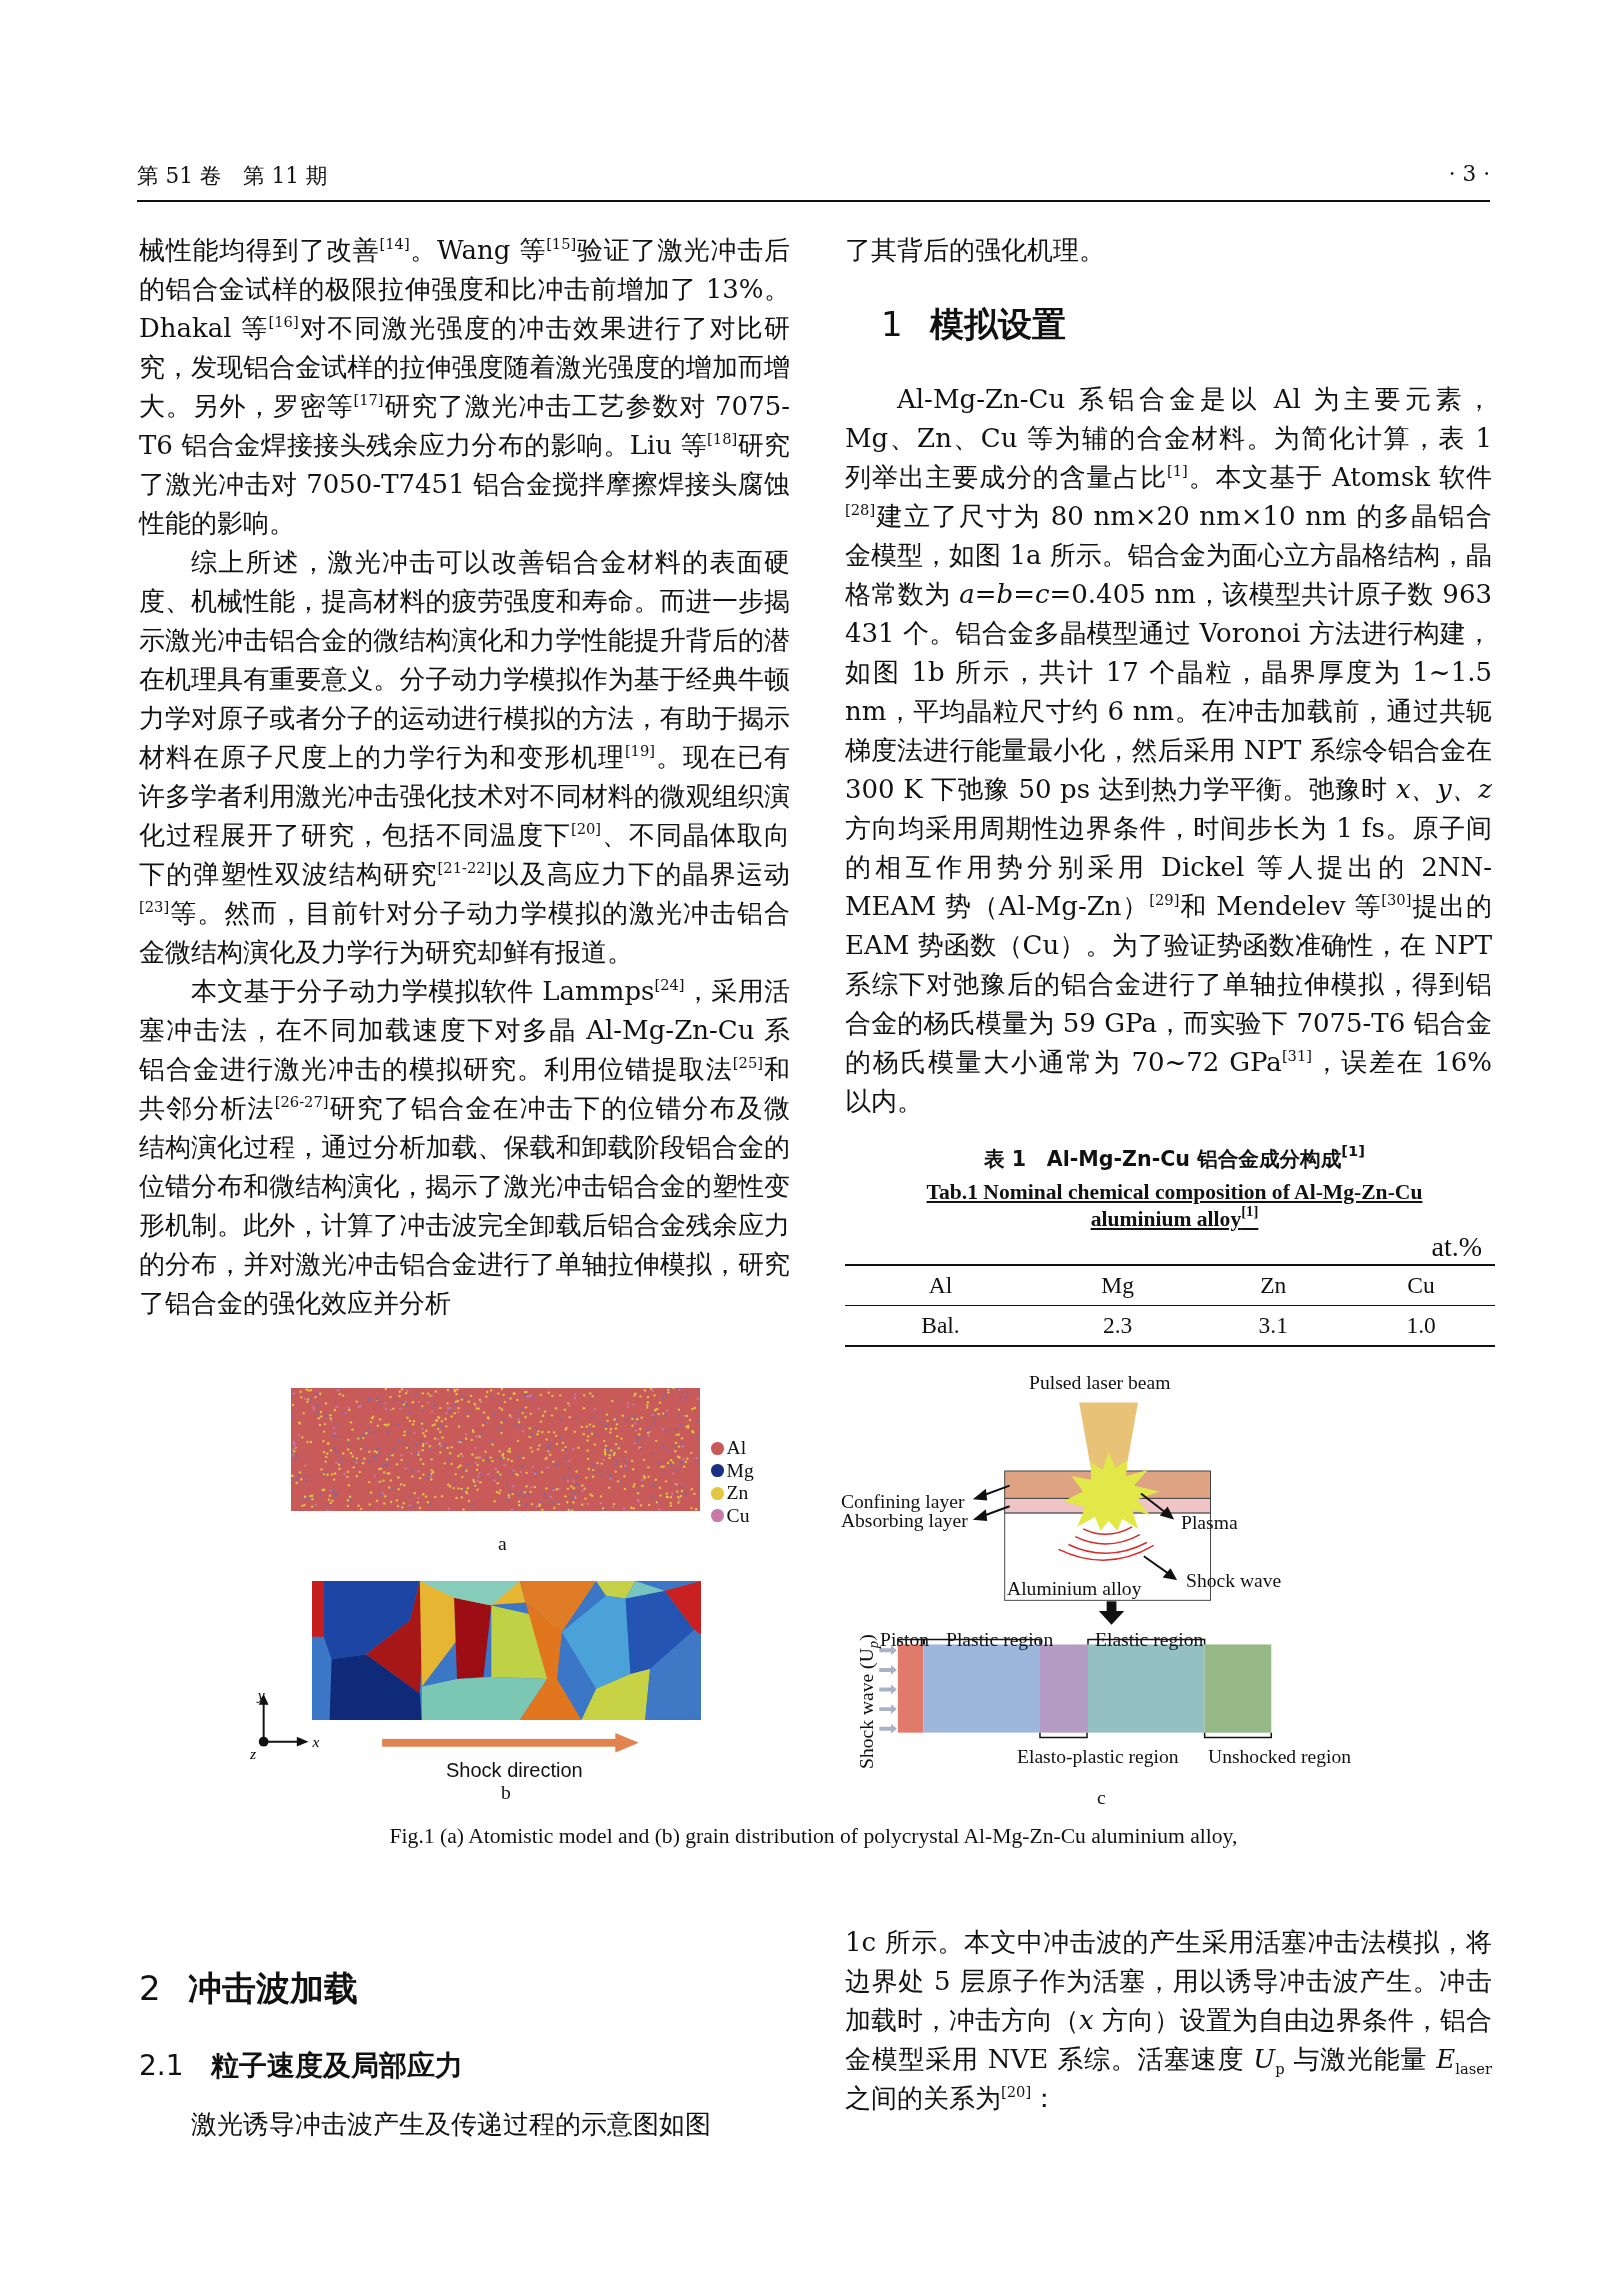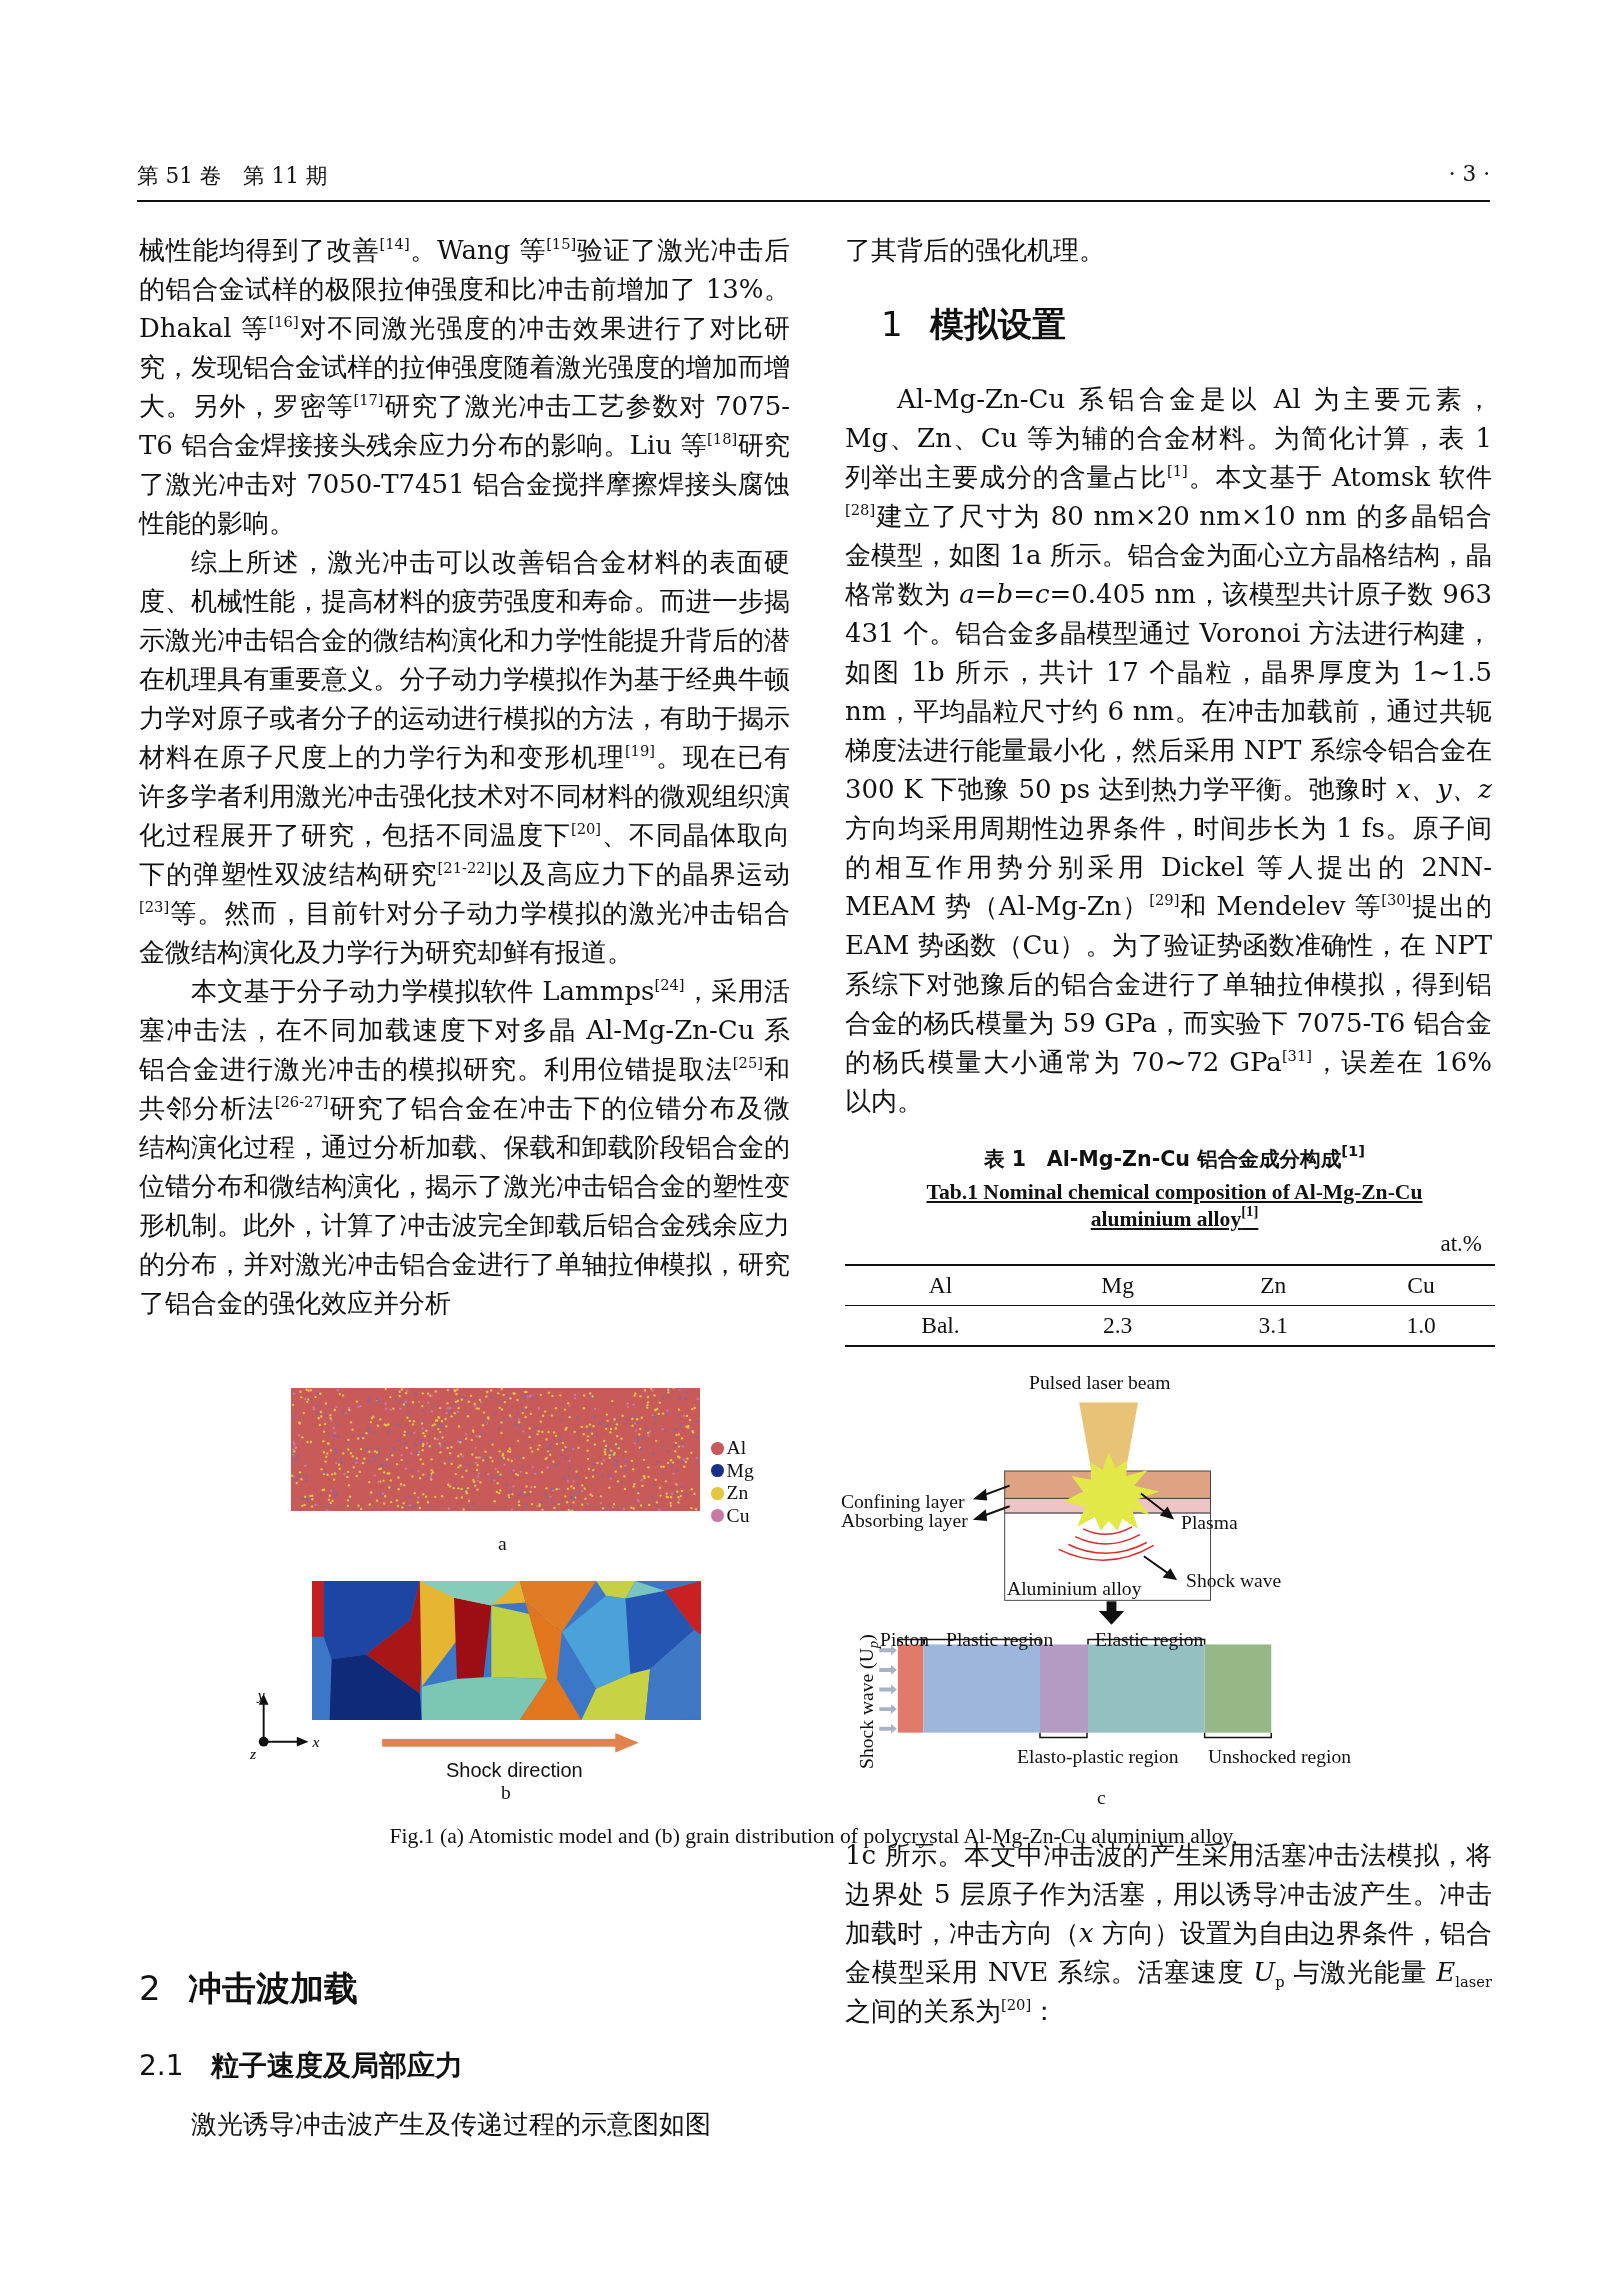--- a/index.html
+++ b/index.html
@@ -21,21 +21,21 @@
   .it { font-style: italic; }
 
   .sec1 { position: absolute; left: 849px; top: 302px; font-family: "DejaVu Sans", "Liberation Sans", sans-serif;
           font-size: 34px; font-weight: bold; margin-left: 32px; }
   .sec1 .num, .sec2 .num, .sec21 .num { font-weight: normal; margin-right: 27.4px; }
   .right2 { left: 845px; top: 380px; width: 647px; }
 
   .tab-cap { position: absolute; left: 851px; top: 1145px; width: 647px; text-align: center; }
   .tab-cap .cn { font-family: "DejaVu Sans", "Liberation Sans", sans-serif; font-size: 20.6px; font-weight: bold; }
   .tab-cap .en { font-family: "Liberation Serif", serif; font-size: 21.6px; font-weight: bold; line-height: 27.4px; margin-top: 5.9px; text-decoration: underline; }
-  .tab-unit { position: absolute; right: 139px; top: 1231px; font-size: 23px; font-family: "Liberation Serif", serif; }
+  .tab-unit { position: absolute; right: 139px; top: 1231px; font-size: 28px; font-family: "Liberation Serif", serif; }
   table.comp { position: absolute; left: 845px; top: 1264px; width: 650px; border-collapse: collapse;
                border-top: 2.9px solid #111; border-bottom: 2.9px solid #111; font-family: "Liberation Serif", serif; font-size: 23.5px; }
   table.comp th, table.comp td { font-weight: normal; text-align: center; height: 37px; }
   table.comp thead th { border-bottom: 1.5px solid #111; }
 
   
   .figA { position: absolute; left: 291px; top: 1388px; width: 409px; height: 123px; background: #c85a5a; overflow: hidden; }
   .legA { position: absolute; left: 711px; top: 1437px; font-family: "Liberation Serif", serif; font-size: 19.6px; line-height: 22.5px; }
   .legA .row { display: flex; align-items: center; }
   .legA .dot { width: 12.7px; height: 12.7px; border-radius: 50%; margin-right: 2.9px; display: inline-block; }
@@ -49,21 +49,21 @@
   .figC { position: absolute; left: 838px; top: 1372px; width: 549px; height: 441px; }
   .fig-label { position: absolute; font-family: "Liberation Serif", serif; font-size: 19.6px; white-space: nowrap; }
 
   .figcap { position: absolute; left: 137px; top: 1823px; width: 1353px; text-align: center; font-family: "Liberation Serif", serif; }
   .figcap .cn { font-size: 21.6px; }
   .figcap .en { font-size: 21.6px; line-height: 27.4px; text-align: center; }
 
   .sec2 { position: absolute; left: 139px; top: 1966px; font-family: "DejaVu Sans", "Liberation Sans", sans-serif; font-size: 34px; font-weight: bold; }
   .sec21 { position: absolute; left: 139px; top: 2047px; font-family: "DejaVu Sans", "Liberation Sans", sans-serif; font-size: 28px; font-weight: bold; }
   .left2 { left: 139px; top: 2105px; width: 651px; }
-  .right3 { left: 845px; top: 1836px; width: 647px; }
+  .right3 { left: 845px; top: 1923px; width: 647px; }
 </style>
 </head>
 <body>
 
 <div class="hdr">
   <span class="l">第 51 卷　第 11 期</span>
   <span class="r">· 3 ·</span>
 </div>
 <div class="hrule"></div>
 

